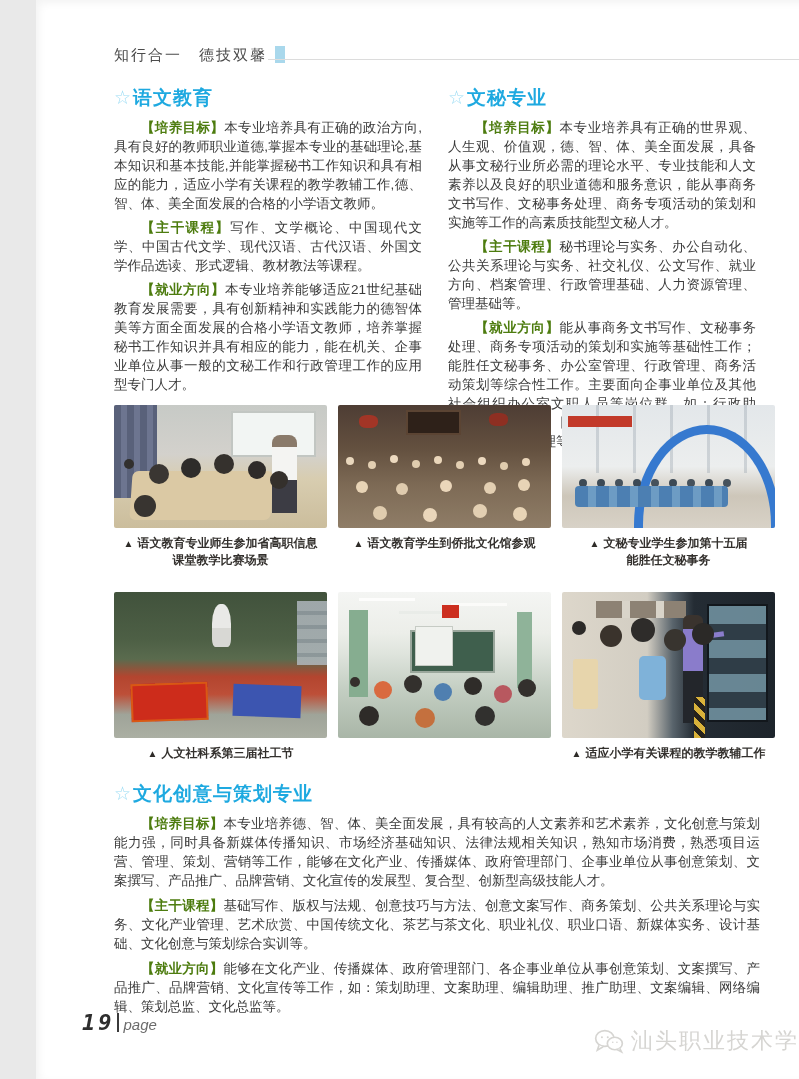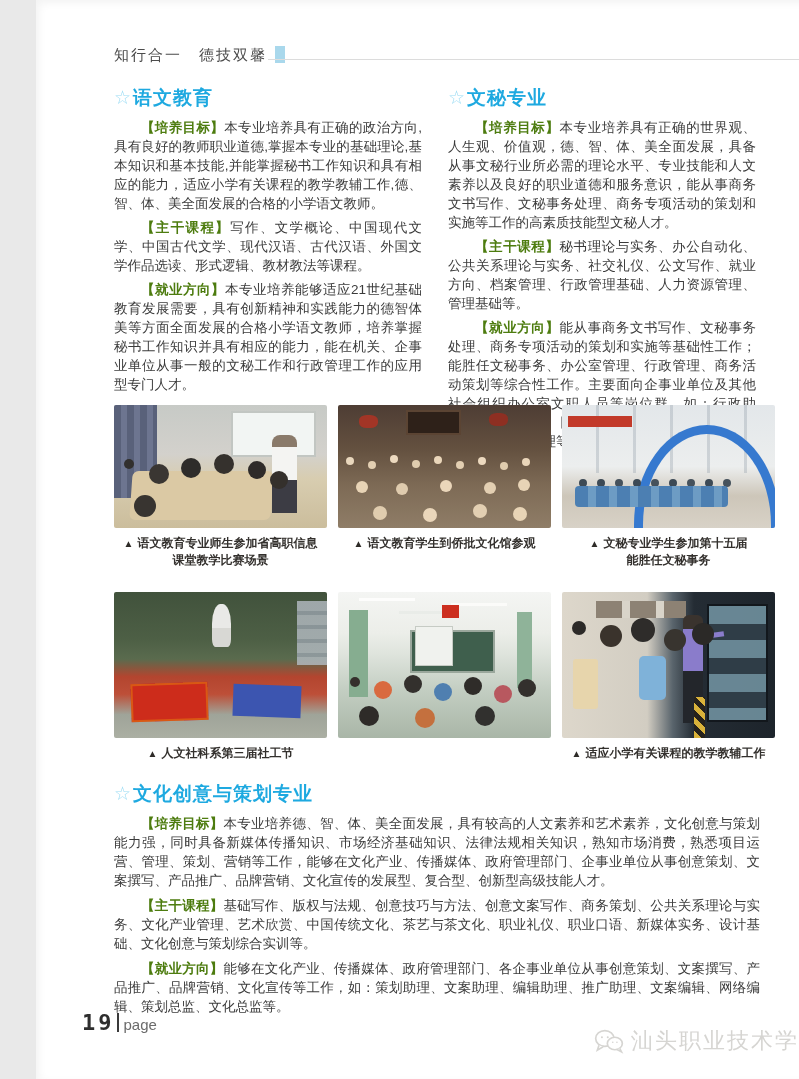--- a/index.html
+++ b/index.html
@@ -80,21 +80,21 @@
   .p6 .arm{left:64%;top:28%;width:12%;height:5px;background:#8a7ccb;transform:rotate(-8deg);}
   .p6 .students{left:10px;top:20%;width:14px;height:14px;border-radius:50%;background:#2c2a28;
     box-shadow:32px 8px 0 4px #3a332c,64px 2px 0 5px #2e2c2a,96px 12px 0 4px #38342f,124px 6px 0 4px #2b2927;}
   .p6 .tote{left:5%;top:46%;width:12%;height:34%;background:#e7d5ac;border-radius:3px;}
   .p6 .backpack{left:36%;top:44%;width:13%;height:30%;background:#7fb2d9;border-radius:5px;}
   .p6 .hazard{left:62%;bottom:0;width:5%;height:28%;background:repeating-linear-gradient(45deg,#d9b23a 0 5px,#26221c 5px 10px);}
   
   .section3{position:absolute;left:78px;top:782px;width:646px;}
   .section3 .body-par{margin-bottom:6px;}
   
-  .footer-page{position:absolute;left:46px;top:1010px;display:flex;align-items:center;}
+  .footer-page{position:absolute;left:46px;top:1010px;display:flex;align-items:center;font-style:italic;}
   .page-number{font-size:22px;font-weight:bold;color:#2e2e2e;letter-spacing:3px;font-family:"DejaVu Sans Mono","Liberation Mono",monospace;}
   .page-sep{display:inline-block;width:2px;height:19px;background:#3a3a3a;margin:0 5px 0 2px;}
   .page-label{font-size:15px;color:#6b6b6b;align-self:flex-end;padding-bottom:2px;}
   .watermark{position:absolute;right:12px;top:1026px;display:flex;align-items:center;gap:7px;color:#d6d5d2;}
   .watermark .brand{font-size:22px;letter-spacing:2px;font-weight:500;text-shadow:1px 1px 0 #ffffff;}
   .wechat-icon{width:30px;height:26px;}
 </style>
 </head>
 <body>
 

